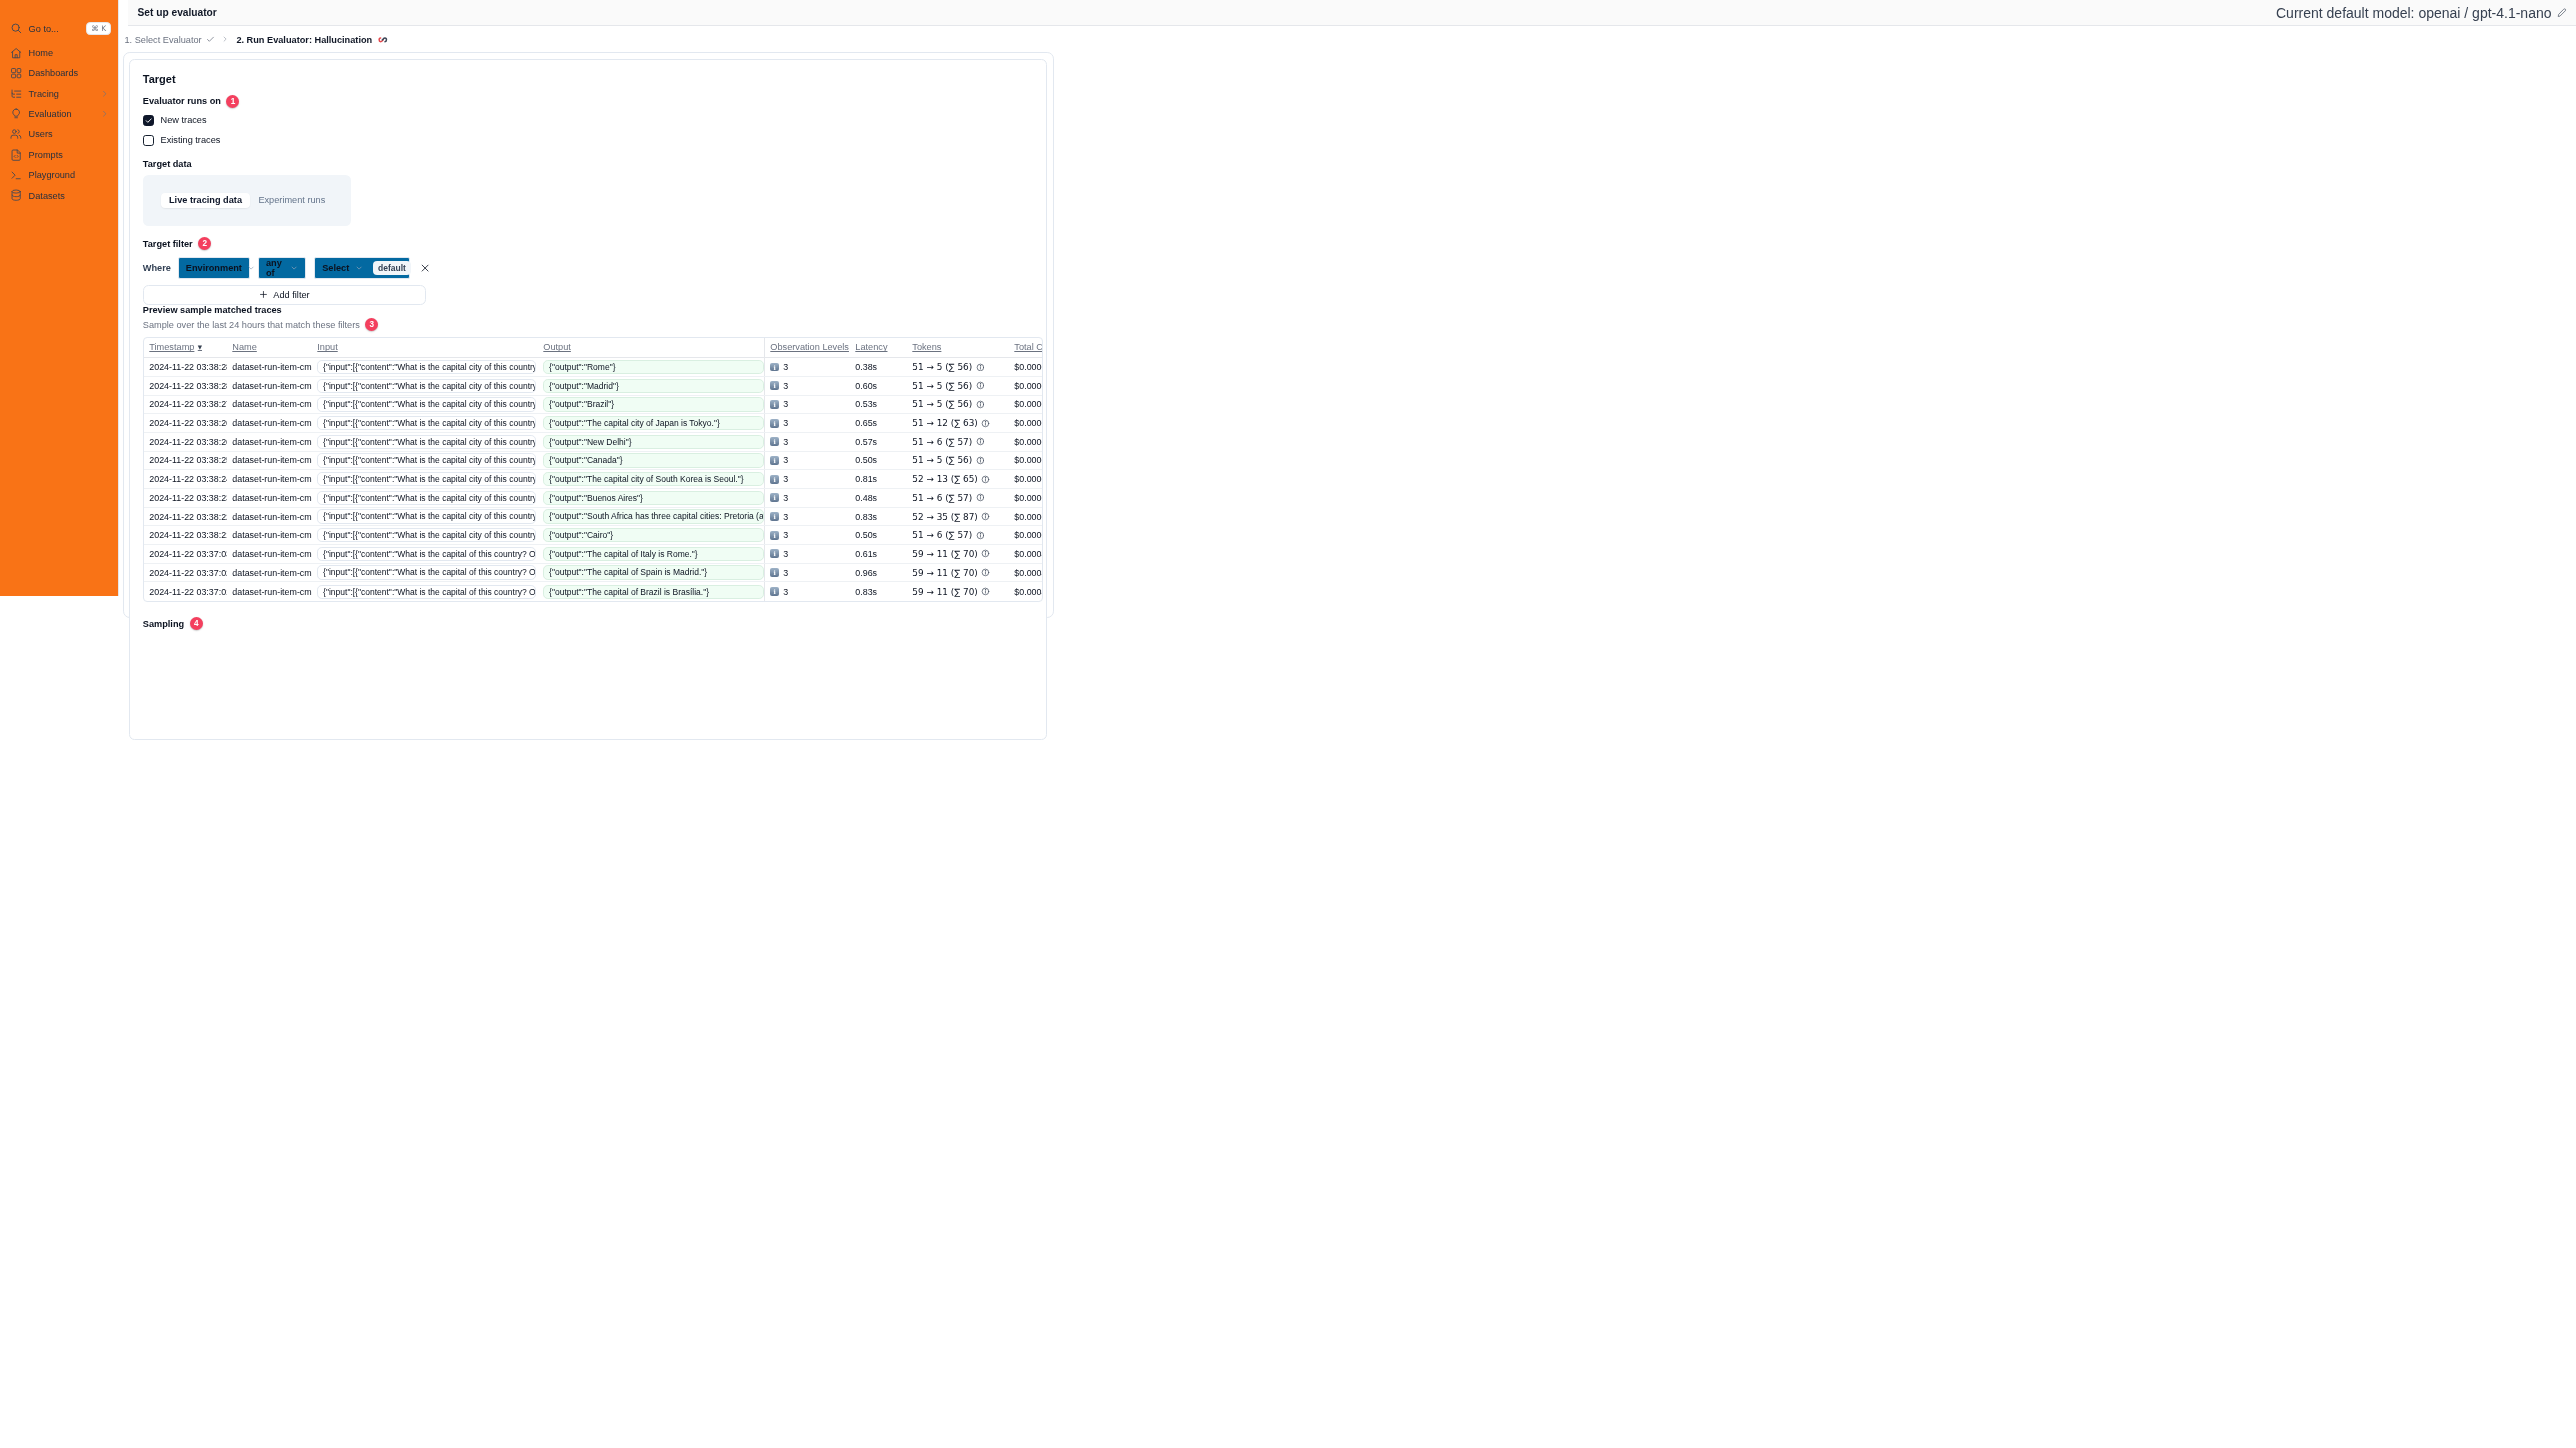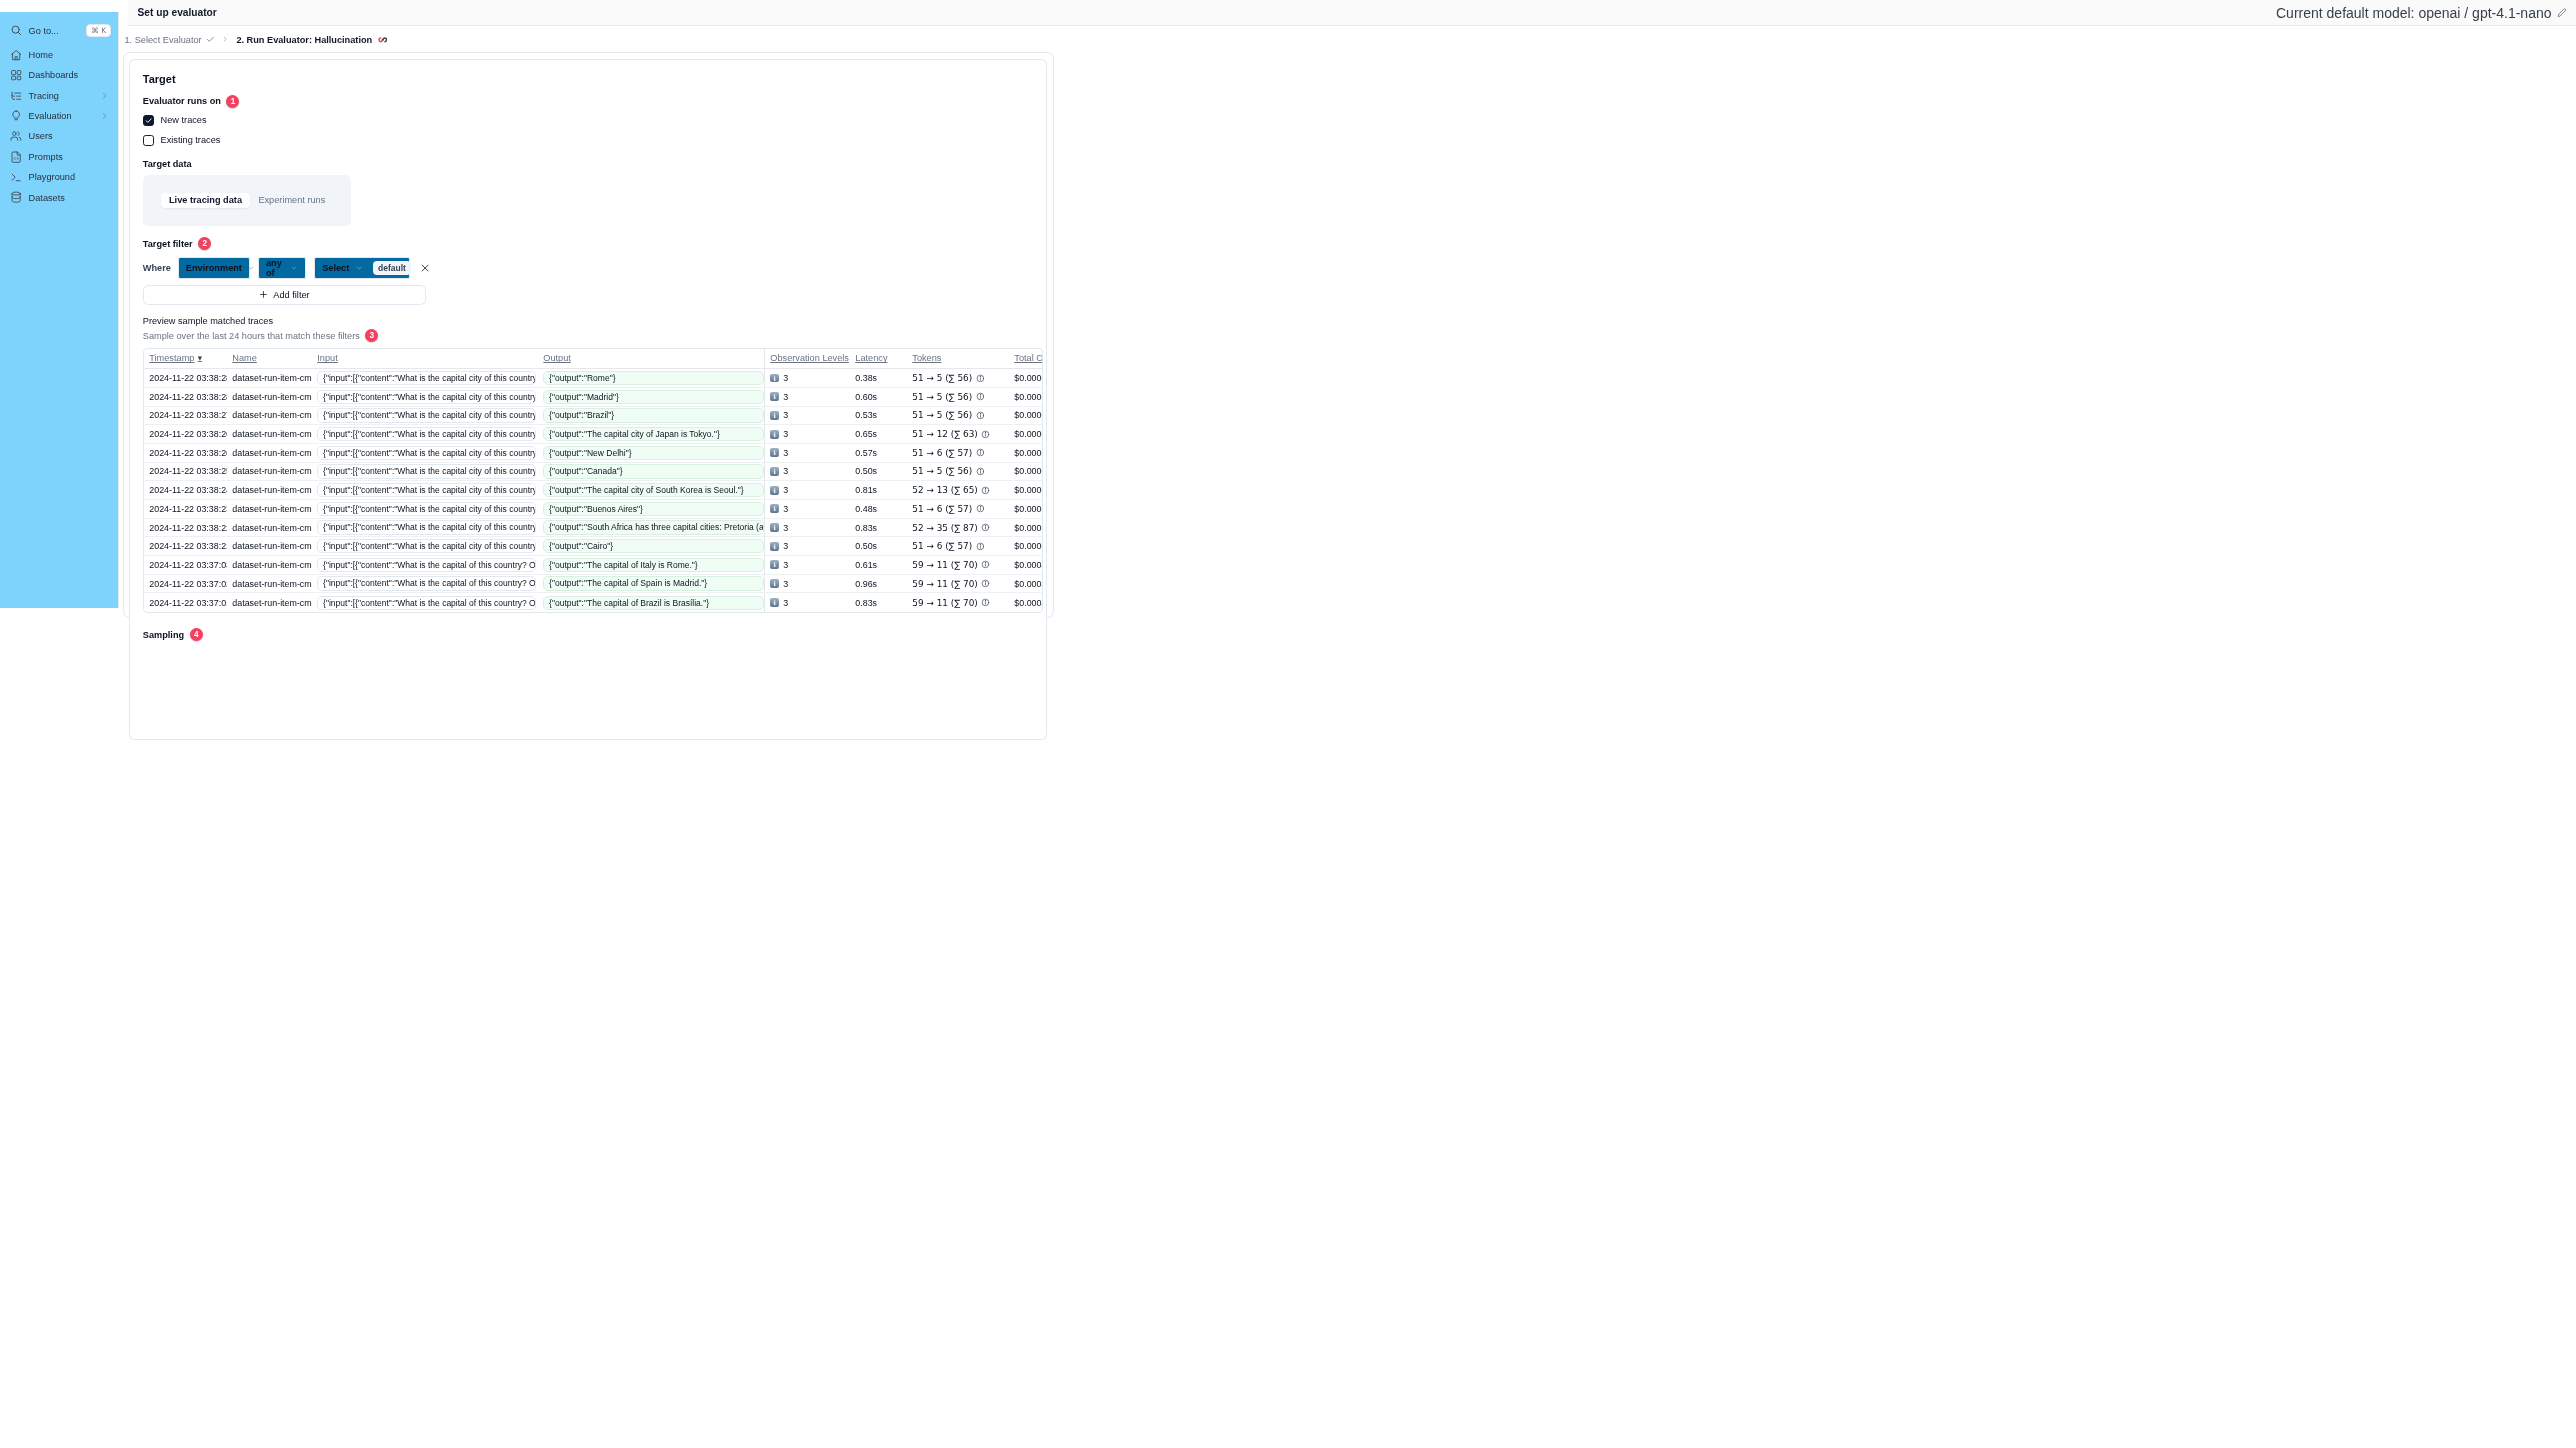--- a/index.html
+++ b/index.html
@@ -2,22 +2,22 @@
 <html><head>
 <meta charset="utf-8">
 <style>
   * { margin:0; padding:0; box-sizing:border-box; }
   html,body { width:1060px; height:596px; overflow:hidden; background:#fff;
     font-family:"Liberation Sans", sans-serif; color:#0b1220; font-size:9.2px; }
   .glyph { font-family:"DejaVu Sans", sans-serif; }
   svg { display:block; }
 
   
-  .sidebar { position:absolute; left:0; top:12px; width:119px; height:596px;
-    background:#7dd3fc; border-right:0.7px solid #e5e7eb; padding-top:7px; }
+  .sidebar { position:absolute; left:0; top:0; width:119px; height:596px;
+    background:#f97316; border-right:0.7px solid #e5e7eb; padding-top:17px; }
   .side-item { display:flex; align-items:center; gap:6.8px; height:20.4px;
     padding-left:9.5px; color:#27303f; cursor:pointer; }
   .side-item .ico { width:12.3px; height:12.3px; flex:0 0 12.3px; color:#3f4654; }
   .side-item .chev { margin-left:auto; margin-right:8.2px; color:#6b7280; }
   .goto { height:23px; margin-bottom:2.7px; }
   .kbd { margin-left:auto; margin-right:6.8px; border:0.7px solid #e5e7eb; border-radius:4.1px;
     padding:1.4px 4.1px; font-size:7.5px; color:#6b7280; background:#fff; }
 
   
   .topbar { position:absolute; left:128px; right:0; top:0; height:26px; background:#fafafa;
@@ -66,21 +66,21 @@
   .sel.env { width:72px; } .sel.op { width:48px; justify-content:center; }
   .sel.val { width:96px; padding-right:4.1px; }
   .vdiv { width:0.7px; height:11px; background:#e5e7eb; margin:0 5.5px 0 4.1px; }
   .chip { background:#f1f5f9; border-radius:4.1px; padding:2px 5.5px; font-size:8.5px; color:#334155; }
   .xbtn { margin-left:1.4px; cursor:pointer; color:#0b1220; }
 
   .addf { margin-top:6.1px; width:283px; height:20px; border:0.7px solid #e2e8f0; border-radius:5.5px;
     display:flex; align-items:center; justify-content:center; gap:5.5px; font-weight:500;
     cursor:pointer; background:#fff; }
 
-  .ptitle { margin-top:11px; font-weight:400; }
+  .ptitle { font-weight:700; }
   .psub { display:flex; align-items:center; gap:5.5px; margin-top:3.4px; color:#6b7280; }
 
   
   .tbl { margin-top:5.5px; width:900px; border:0.7px solid #e2e8f0; border-radius:4.1px;
     overflow:hidden; background:#fff; }
   .thead, .trow { display:grid; width:960px;
     grid-template-columns:83px 85px 226px 227px 85px 57px 102px 95px; }
   .thead { height:20.4px; color:#6b7280; border-bottom:0.7px solid #e5e7eb; }
   .thead > div { display:flex; align-items:center; padding-left:5.5px; overflow:hidden;
     white-space:nowrap;text-decoration:underline; }

